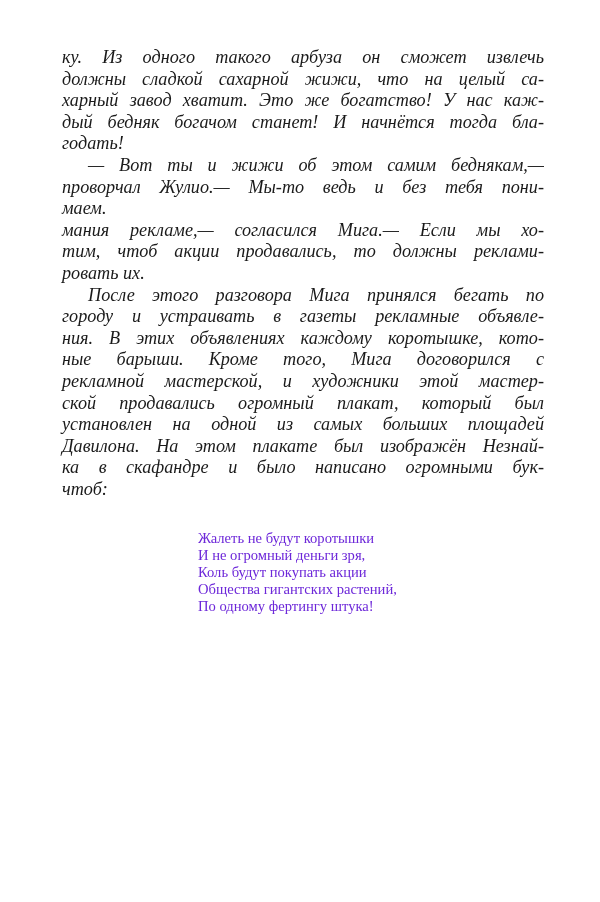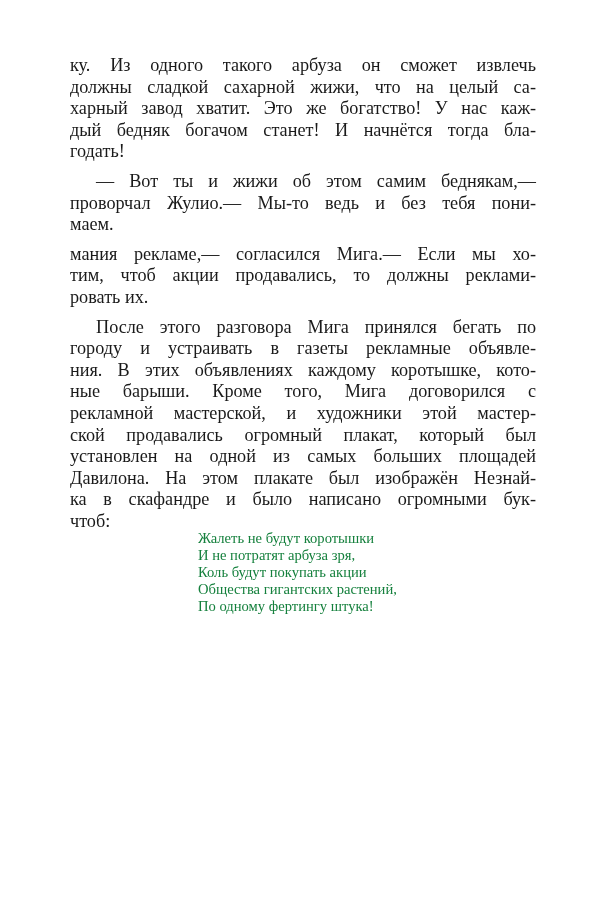--- a/index.html
+++ b/index.html
@@ -4,28 +4,28 @@
 <style>
   html, body { margin: 0; padding: 0; background: #ffffff; }
   body { width: 600px; height: 902px; position: relative; overflow: hidden; }
   .page {
     position: absolute; left: 62px; top: 47px; width: 482px;
     font-family: "Liberation Serif", "DejaVu Serif", serif;
     color: #1a1a1a;
     font-size: 18.2px;
     line-height: 21.6px;
   }
-  .para { margin: 8px; text-align: justify; text-align-last: left; }
+  .para { margin: 0; text-align: justify; text-align-last: left; font-style: italic; }
   .line { display: block; text-align: justify; text-align-last: justify; white-space: nowrap; height: 21.6px; }
   .line.last { text-align-last: left; }
   .line.indent { padding-left: 26px; }
   .poem {
     position: absolute; left: 198px; top: 530px;
     font-family: "Liberation Serif", "DejaVu Serif", serif;
-    font-size: 14.6px; line-height: 17px; color: #15803d;
+    font-size: 14.6px; line-height: 17px; color: #6d28d9;
   }
   .poem-line { display: block; white-space: nowrap; }
 </style>
 </head>
 <body>
 
 <div class="page">
   <p class="para">
     <span class="line">ку. Из одного такого арбуза он сможет извлечь</span>
     <span class="line">должны сладкой сахарной жижи, что на целый са-</span>
@@ -52,17 +52,17 @@
     <span class="line">ской продавались огромный плакат, который был</span>
     <span class="line">установлен на одной из самых больших площадей</span>
     <span class="line">Давилона. На этом плакате был изображён Незнай-</span>
     <span class="line">ка в скафандре и было написано огромными бук-</span>
     <span class="line last">чтоб:</span>
   </p>
 </div>
 
 <div class="poem">
   <span class="poem-line">Жалеть не будут коротышки</span>
-  <span class="poem-line">И не потратят арбуза зря,</span>
+  <span class="poem-line">И не огромный деньги зря,</span>
   <span class="poem-line">Коль будут покупать акции</span>
   <span class="poem-line">Общества гигантских растений,</span>
   <span class="poem-line">По одному фертингу штука!</span>
 </div>
 
 </body></html>

